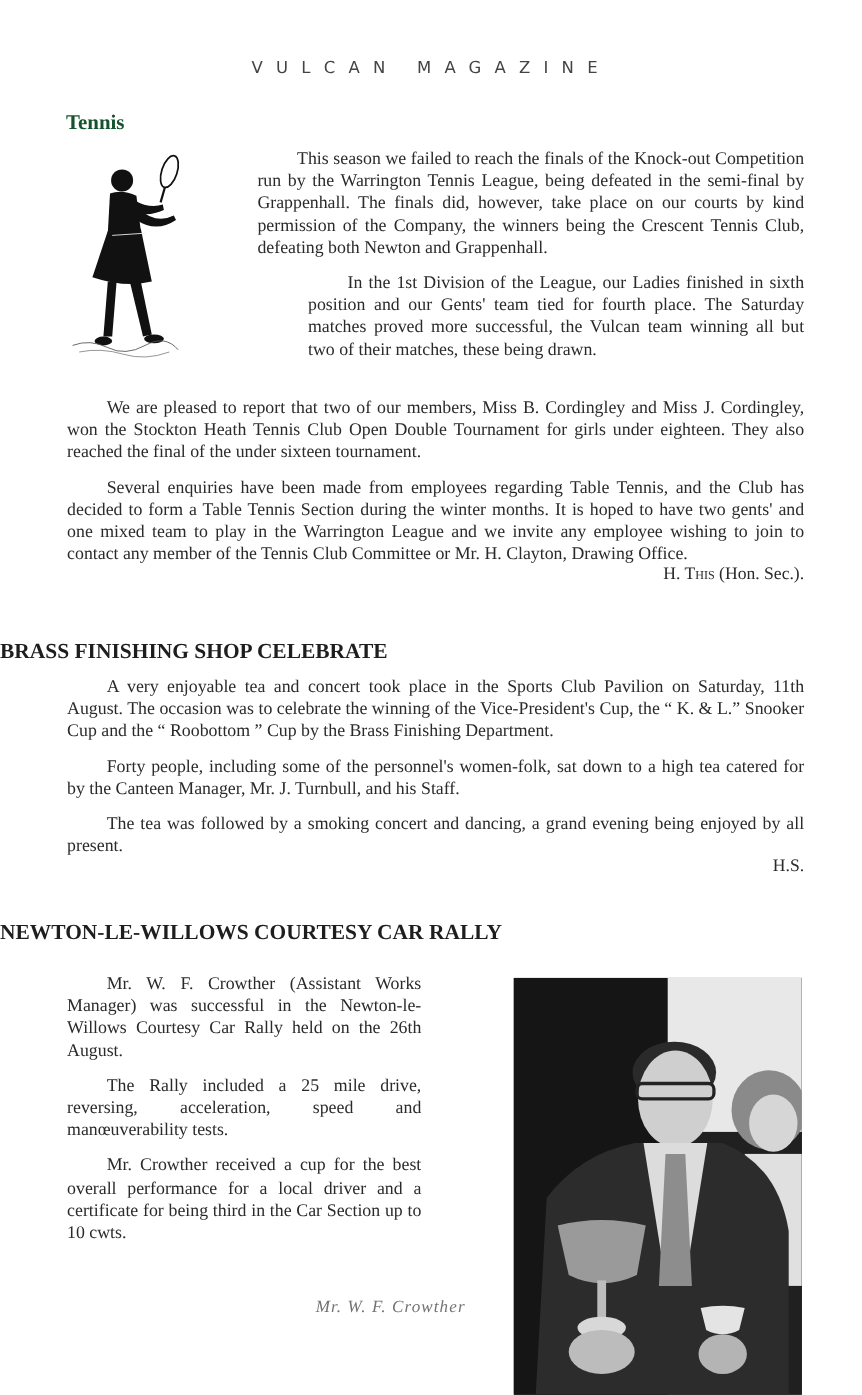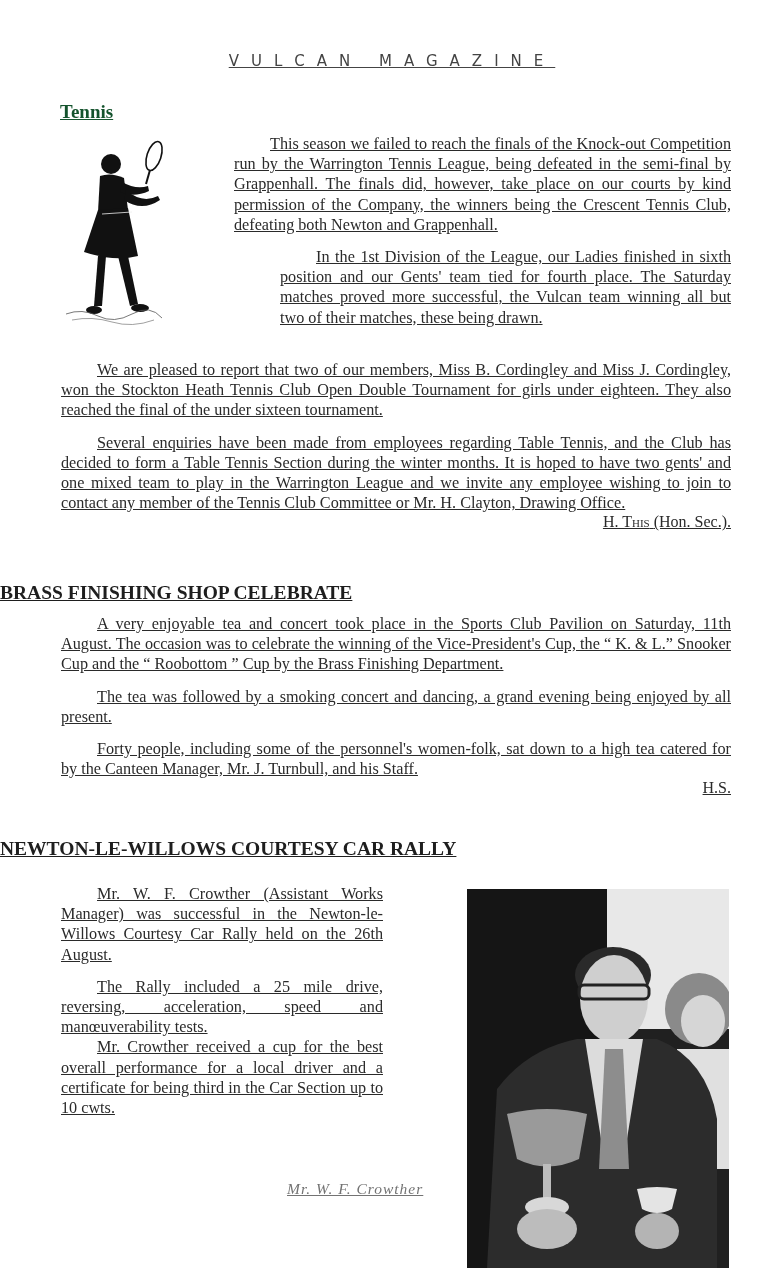--- a/index.html
+++ b/index.html
@@ -1,21 +1,21 @@
 <!DOCTYPE html>
 <html><head>
 <meta charset="utf-8">
 <style>
   html, body { margin: 0; padding: 0; background: #ffffff; }
   body {
     width: 784px; height: 1268px; position: relative; overflow: hidden;
     font-family: "Liberation Serif", "DejaVu Serif", serif;
     color: #2a2a2a;
   }
-  .abs { position: absolute; text-decoration: underline; }
+  .abs { position: absolute; }
   .masthead {
     left: 0; width: 784px; top: 52px; text-align: center;
     font-family: "DejaVu Sans", "Liberation Sans", sans-serif;
     font-size: 15px; letter-spacing: 12px; color: #444;
     font-weight: normal;
   }
   .section-title {
     left: 60px; top: 101px; font-size: 19px; font-weight: bold; color: #14532d;
   }
   p { margin: 0; }
@@ -83,31 +83,31 @@
   <div class="sig" style="margin-top:0px;">
     <span class="sc">H. This</span>
     <span>(Hon. Sec.).</span>
   </div>
 </div>
 
 <div class="abs heading" style="top:582px;">BRASS FINISHING SHOP CELEBRATE</div>
 
 <div class="abs" style="left:61px; top:614px; width:670px;">
   <p class="txt">A very enjoyable tea and concert took place in the Sports Club Pavilion on Saturday, 11th August. The occasion was to celebrate the winning of the Vice-President's Cup, the “ K. &amp; L.” Snooker Cup and the “ Roobottom ” Cup by the Brass Finishing Department.</p>
+  <p class="txt" style="margin-top:12px;">Forty people, including some of the personnel's women-folk, sat down to a high tea catered for by the Canteen Manager, Mr. J. Turnbull, and his Staff.</p>
   <p class="txt" style="margin-top:12px;">The tea was followed by a smoking concert and dancing, a grand evening being enjoyed by all present.</p>
-  <p class="txt" style="margin-top:12px;">Forty people, including some of the personnel's women-folk, sat down to a high tea catered for by the Canteen Manager, Mr. J. Turnbull, and his Staff.</p>
   <div class="sig">H.S.</div>
 </div>
 
 <div class="abs heading" style="top:838px;">NEWTON-LE-WILLOWS COURTESY CAR RALLY</div>
 
 <div class="abs" style="left:61px; top:884px; width:322px;">
   <p class="txt">Mr. W. F. Crowther (Assistant Works Manager) was successful in the Newton-le-Willows Courtesy Car Rally held on the 26th August.</p>
   <p class="txt" style="margin-top:12px;">The Rally included a 25 mile drive, reversing, acceleration, speed and manœuverability tests.</p>
-  <p class="txt" style="margin-top:0;">Mr. Crowther received a cup for the best overall performance for a local driver and a certificate for being third in the Car Section up to 10 cwts.</p>
+  <p class="txt" style="margin-top:12px;">Mr. Crowther received a cup for the best overall performance for a local driver and a certificate for being third in the Car Section up to 10 cwts.</p>
 </div>
 
 <div class="abs caption" style="left:287px; top:1180px;">Mr. W. F. Crowther</div>
 
 <div class="abs photo">
   <svg width="262" height="379" viewBox="0 0 262 379">
     <rect width="262" height="379" fill="#202020"></rect>
 
     <rect x="130" y="0" width="132" height="140" fill="#e8e8e8"></rect>
     <rect x="0" y="0" width="140" height="379" fill="#151515"></rect>

